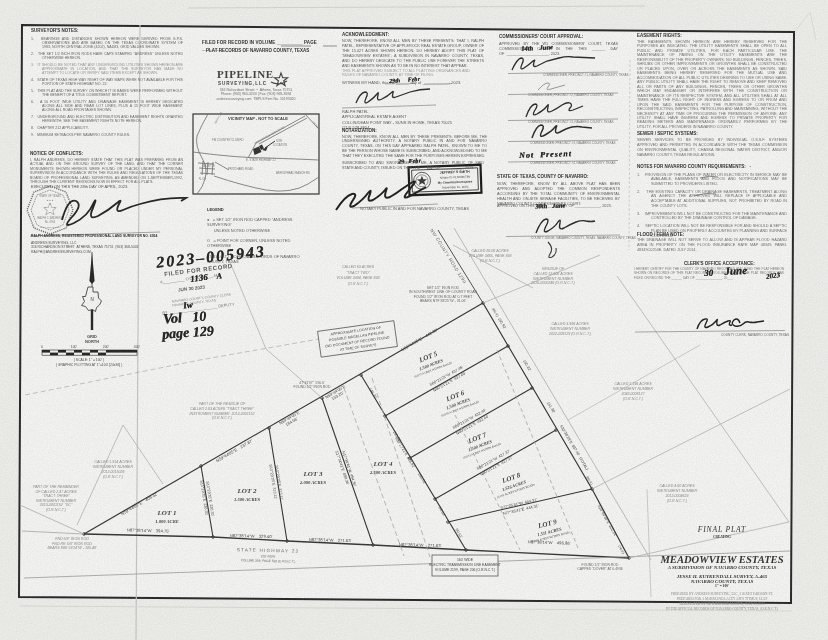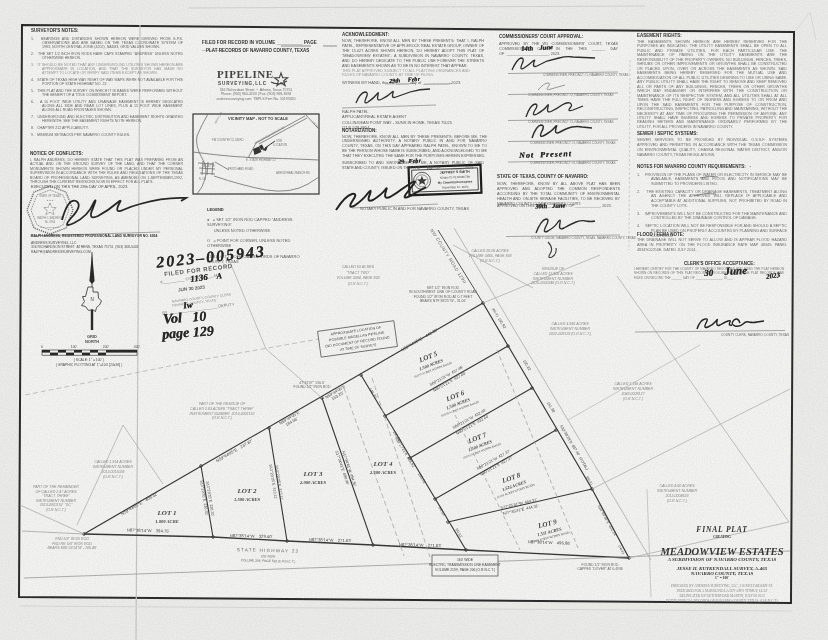--- a/index.html
+++ b/index.html
@@ -509,23 +509,23 @@
 
 <div class="t hw" style="left:519px;top:150px;font-size:8px;transform:rotate(-2deg);letter-spacing:1px;">Not&nbsp; Present</div>
 
 <div class="t hw" style="left:535px;top:202px;font-size:6.5px;transform:rotate(-2deg);">30th&nbsp;&nbsp;&nbsp;June</div>
 
 <div class="t hw" style="left:389px;top:77px;font-size:6px;transform:rotate(-4deg);">29th&nbsp;&nbsp;&nbsp;&nbsp;&nbsp;Feb r</div>
 
 <div class="t hw" style="left:398px;top:158px;font-size:6px;transform:rotate(-3deg);">29&nbsp;&nbsp;&nbsp;Feb r</div>
 
 <div class="t c" style="left:648px;top:525px;width:148px;font-family:'Liberation Serif',serif;color:#2a2a2a;">
-<div style="font-size:7.6px;font-weight:bold;font-style:italic;letter-spacing:0.8px;">FINAL PLAT</div>
+<div style="font-size:7.6px;font-weight:normal;font-style:italic;letter-spacing:0.8px;">FINAL PLAT</div>
 <div style="font-size:3.4px;font-weight:bold;margin-top:0.5px;">CREATING</div>
-<div style="font-size:10.6px;font-weight:bold;font-style:italic;margin-top:7px;white-space:nowrap;">MEADOWVIEW ESTATES</div>
+<div style="font-size:10.6px;font-weight:bold;font-style:italic;margin-top:15px;white-space:nowrap;">MEADOWVIEW ESTATES</div>
 <div style="font-size:5px;font-weight:bold;font-style:italic;">A SUBDIVISION OF NAVARRO COUNTY, TEXAS</div>
 <div style="font-size:5px;font-weight:bold;font-style:italic;margin-top:4px;">JESSE H. KUYKENDALL SURVEY, A-465</div>
 <div style="font-size:5px;font-weight:bold;font-style:italic;">NAVARRO COUNTY, TEXAS</div>
 <div style="font-size:3.6px;font-weight:bold;">1" = 100'</div>
 <div style="font-size:3.4px;color:#888;margin-top:4px;line-height:1.5;">PREPARED BY ANDRESS SURVEYING, LLC, 316 RICHARDSON ST.<br>PREPARED FOR A MARRIANO LACEY APPS TITMUS, LLLP<br>DELINEATED BY RUTHERFORD MARTIN, JULY 08 2023<br>IN THE OFFICIAL RECORDS OF NAVARRO COUNTY, TEXAS, (O.R.N.C.T.)</div>
 </div>
 </div>
 
 <svg width="828" height="640" viewBox="0 0 828 640" style="position:absolute;left:0;top:0;pointer-events:none;">
 <filter id="nz">

